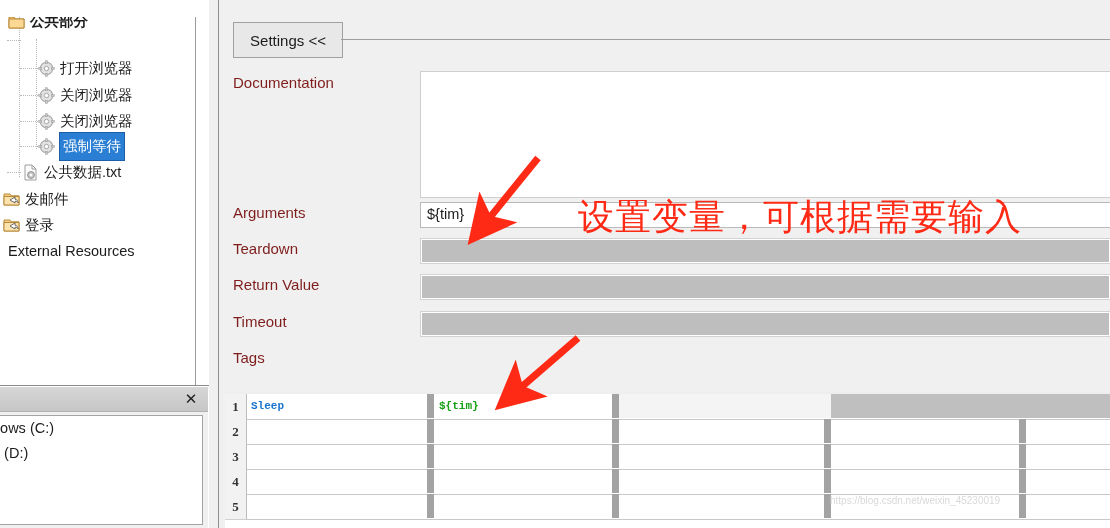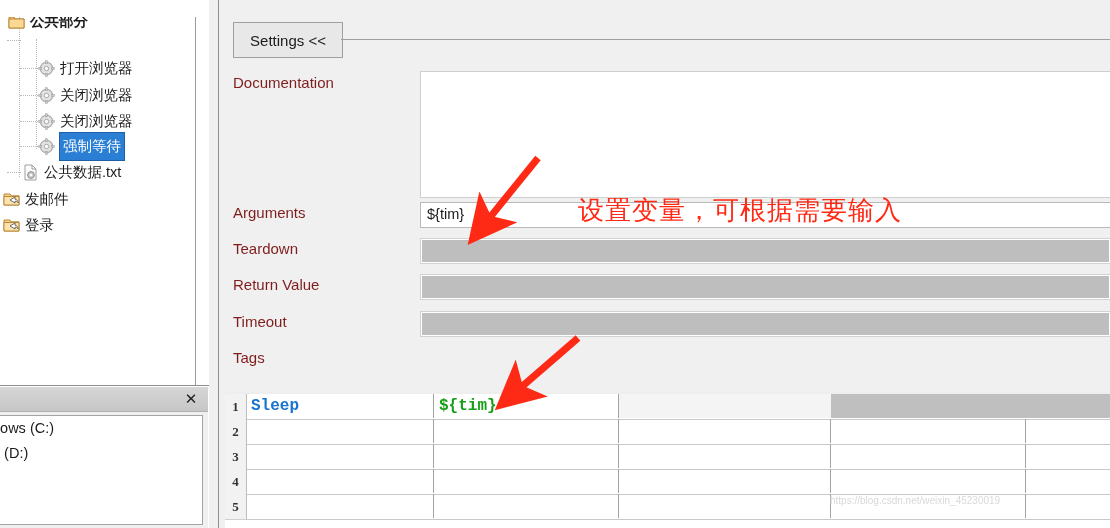--- a/index.html
+++ b/index.html
@@ -141,40 +141,40 @@
     font-size:13px;font-weight:bold;color:#333333;
     display:flex;align-items:center;justify-content:center;
     font-family:"Liberation Serif","DejaVu Serif",serif;
   }
   .gcells{
     position:absolute;left:21px;top:0;right:0;height:25px;
     border-bottom:1px solid #c9c9c9;
   }
   .gcell{
     position:absolute;top:0;height:24px;
-    border-right:1px solid #a3a3a3;
+    border-right:7px solid #a3a3a3;
     font-family:"Liberation Mono","DejaVu Sans Mono",monospace;
-    font-size:16px;line-height:24px;padding-left:5px;
+    font-size:11px;line-height:24px;padding-left:5px;
     box-sizing:border-box;white-space:nowrap;overflow:hidden;
   }
   .gcell.kw{color:#1874cd;font-weight:bold;}
   .gcell.var{color:#16a016;font-weight:bold;}
   .hdr-gap{
     position:absolute;top:0;height:24px;background:#f4f4f4;
     border-right:1px solid #e2e2e2;
   }
   .hdr-gray{
     position:absolute;top:0;height:24px;background:#bfbfbf;
   }
 
   
   #annots{position:absolute;left:0;top:0;width:1110px;height:528px;pointer-events:none;}
   #note-text{
     position:absolute;left:578px;top:193px;
-    font-size:26px;color:#ff2a15;white-space:nowrap;
+    font-size:36px;color:#ff2a15;white-space:nowrap;
     font-family:"DejaVu Sans","Liberation Sans",sans-serif;
     letter-spacing:1px;
   }
 
   
   #watermark{
     position:absolute;left:830px;top:495px;
     font-size:10px;color:#d9d9d9;white-space:nowrap;
     font-family:"Liberation Sans","DejaVu Sans",sans-serif;
   }
@@ -296,20 +296,23 @@
     <span class="ico">
       <svg width="17" height="17" viewBox="0 0 17 17">
         <path d="M1 3h6l1.2 1.8H16V14H1z" fill="#f7d08a" stroke="#b8893a" stroke-width="1"></path>
         <path d="M1 5.5h15V14H1z" fill="#fce3ad" stroke="#b8893a" stroke-width="1"></path>
         <path d="M7 9l5-3v2.2c2 .3 3 1.7 3.2 3.6-1-1.2-2-1.6-3.2-1.6V12z" fill="#ffffff" stroke="#5a5a5a" stroke-width=".9"></path>
       </svg>
     </span>
     <span class="lbl">登录</span>
   </div>
 
+  <div class="tnode" style="left:8px;top:222px;">
+    <span class="lbl">External Resources</span>
+  </div>
 </div>
 
 <div id="drive-dialog">
   <div class="titlebar">
     <div class="closex">✕</div>
   </div>
   <div class="listbox">
     <div class="litem">dows (C:)</div>
     <div class="litem">a (D:)</div>
   </div>

